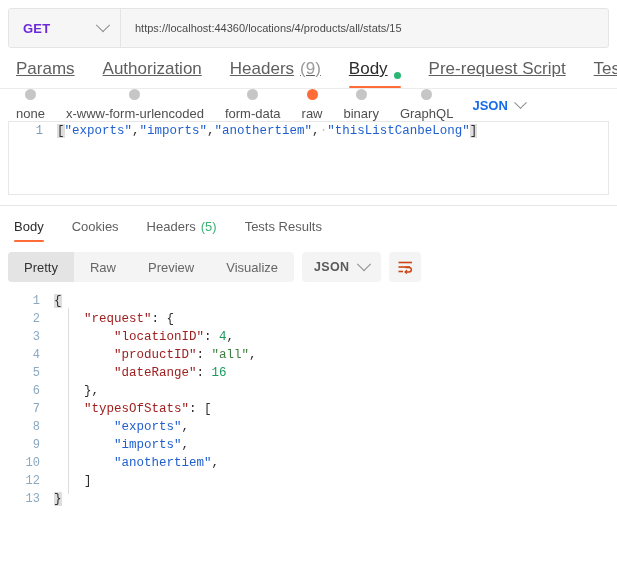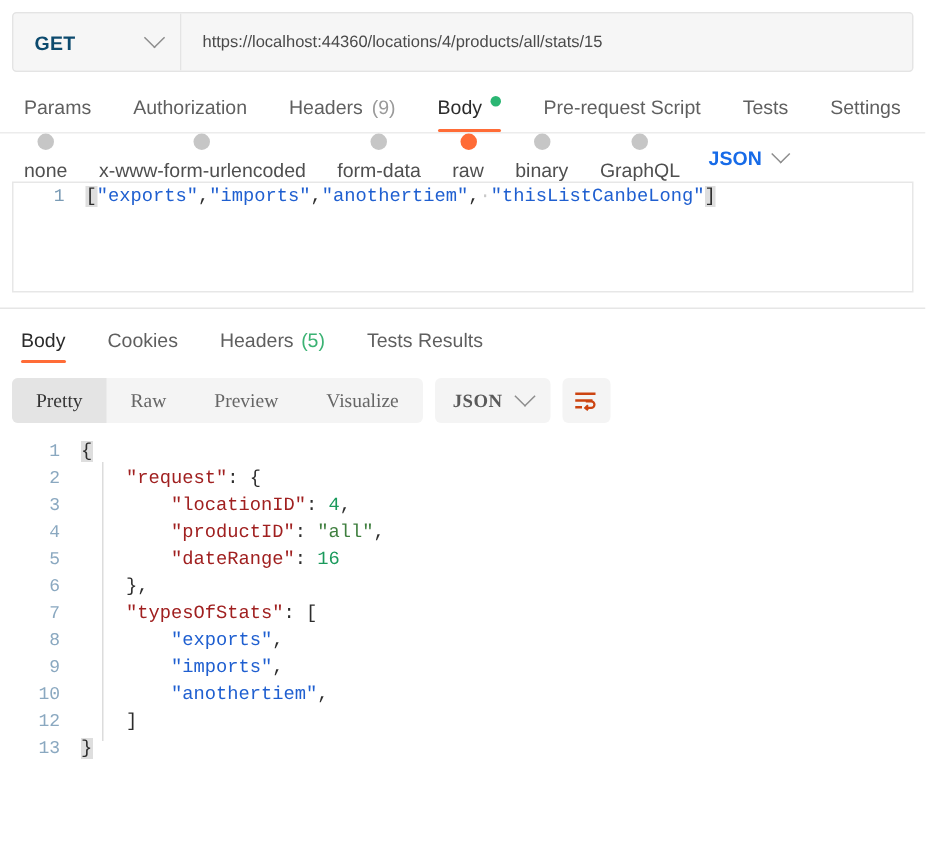--- a/index.html
+++ b/index.html
@@ -35,21 +35,21 @@
     width: 112px;
     padding: 0 12px 0 14px;
     border-right: 1px solid #e4e4e4;
     background: #f6f6f6;
     cursor: pointer;
     box-sizing: border-box;
   }
   .method-label {
     font-size: 13px;
     font-weight: bold;
-    color: #0c4a6e;
+    color: #6d28d9;
     letter-spacing: .2px;
   }
   .chev {
     display: inline-block;
     width: 9px;
     height: 9px;
     border-right: 1.4px solid #8d8d8d;
     border-bottom: 1.4px solid #8d8d8d;
     transform: rotate(45deg) translate(-2px, -2px);
   }
@@ -68,27 +68,28 @@
   .req-tabs {
     display: flex;
     align-items: flex-end;
     margin: 10px 8px 0 8px;
     height: 30px;
     gap: 0;
   }
   .req-tab {
     position: relative;
     padding: 0 14px 9px 14px;
-    font-size: 13px;
+    font-size: 17px;
     color: #5f5f5f;
     cursor: pointer;
     white-space: nowrap;
     display: flex;
-    align-items: flex-start;
+    align-items: flex-end;
     gap: 6px;
+    text-decoration: underline;
   }
   .req-tab:first-child { padding-left: 8px; }
   .req-tab.active { color: #2b2b2b; }
   .req-tab.active::after {
     content: "";
     position: absolute;
     left: 14px;
     right: 14px;
     bottom: 0;
     height: 2.5px;
@@ -231,21 +232,20 @@
     height: 2.5px;
     background: #ff6c37;
     border-radius: 2px;
   }
 
   .resp-toolbar {
     display: flex;
     align-items: center;
     margin: 10px 8px 0 8px;
     gap: 8px;
-    font-family: Liberation Serif, serif;
   }
   .seg-group {
     display: flex;
     background: #f4f4f4;
     border-radius: 4px;
     overflow: hidden;
     height: 30px;
   }
   .seg {
     display: flex;

